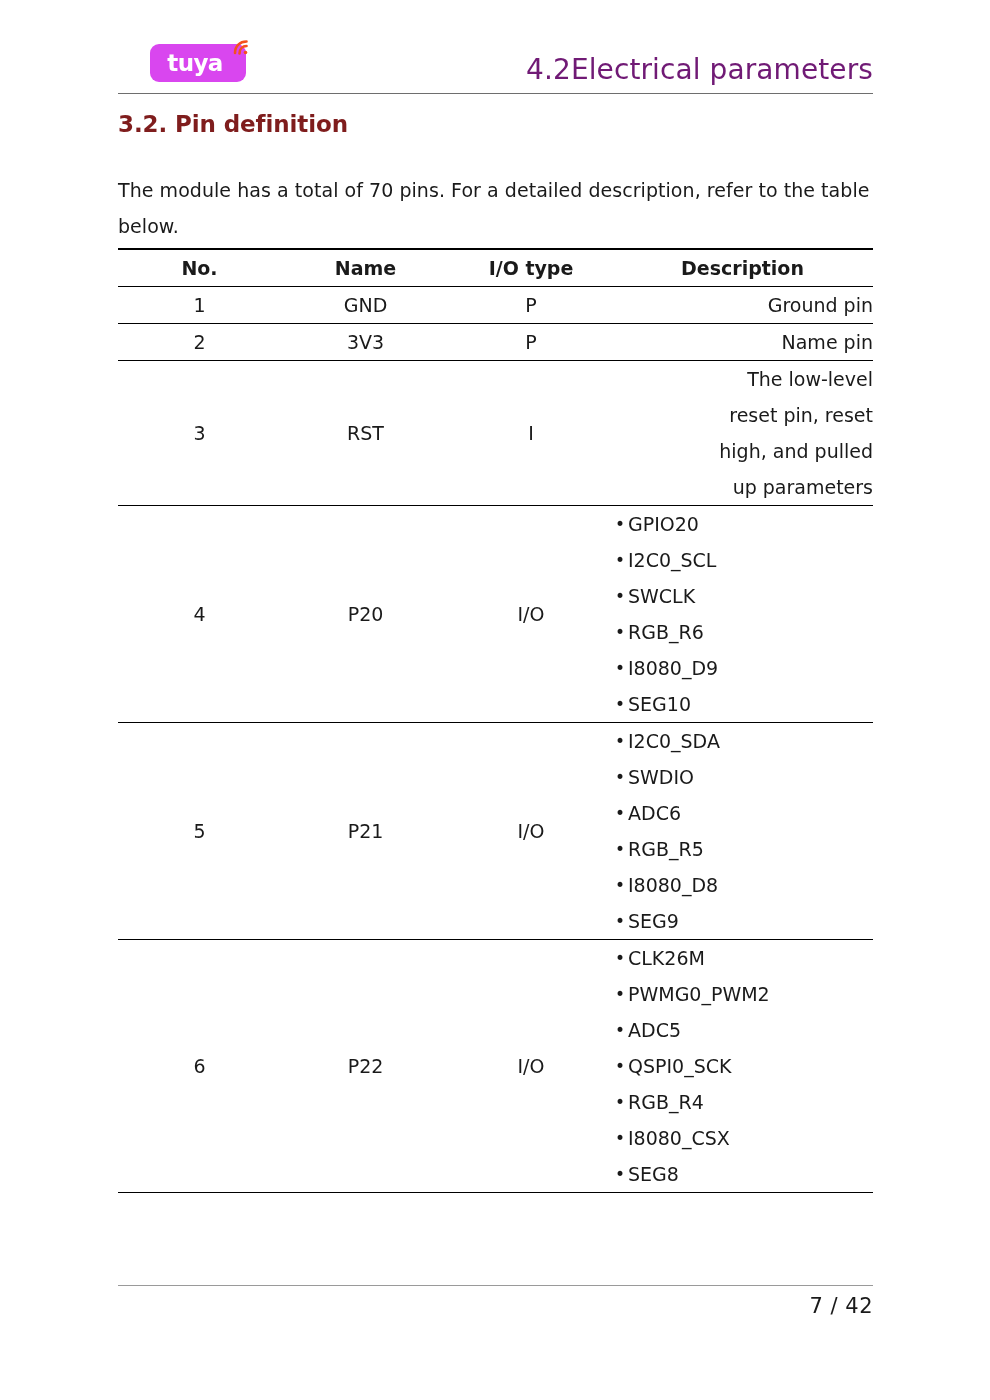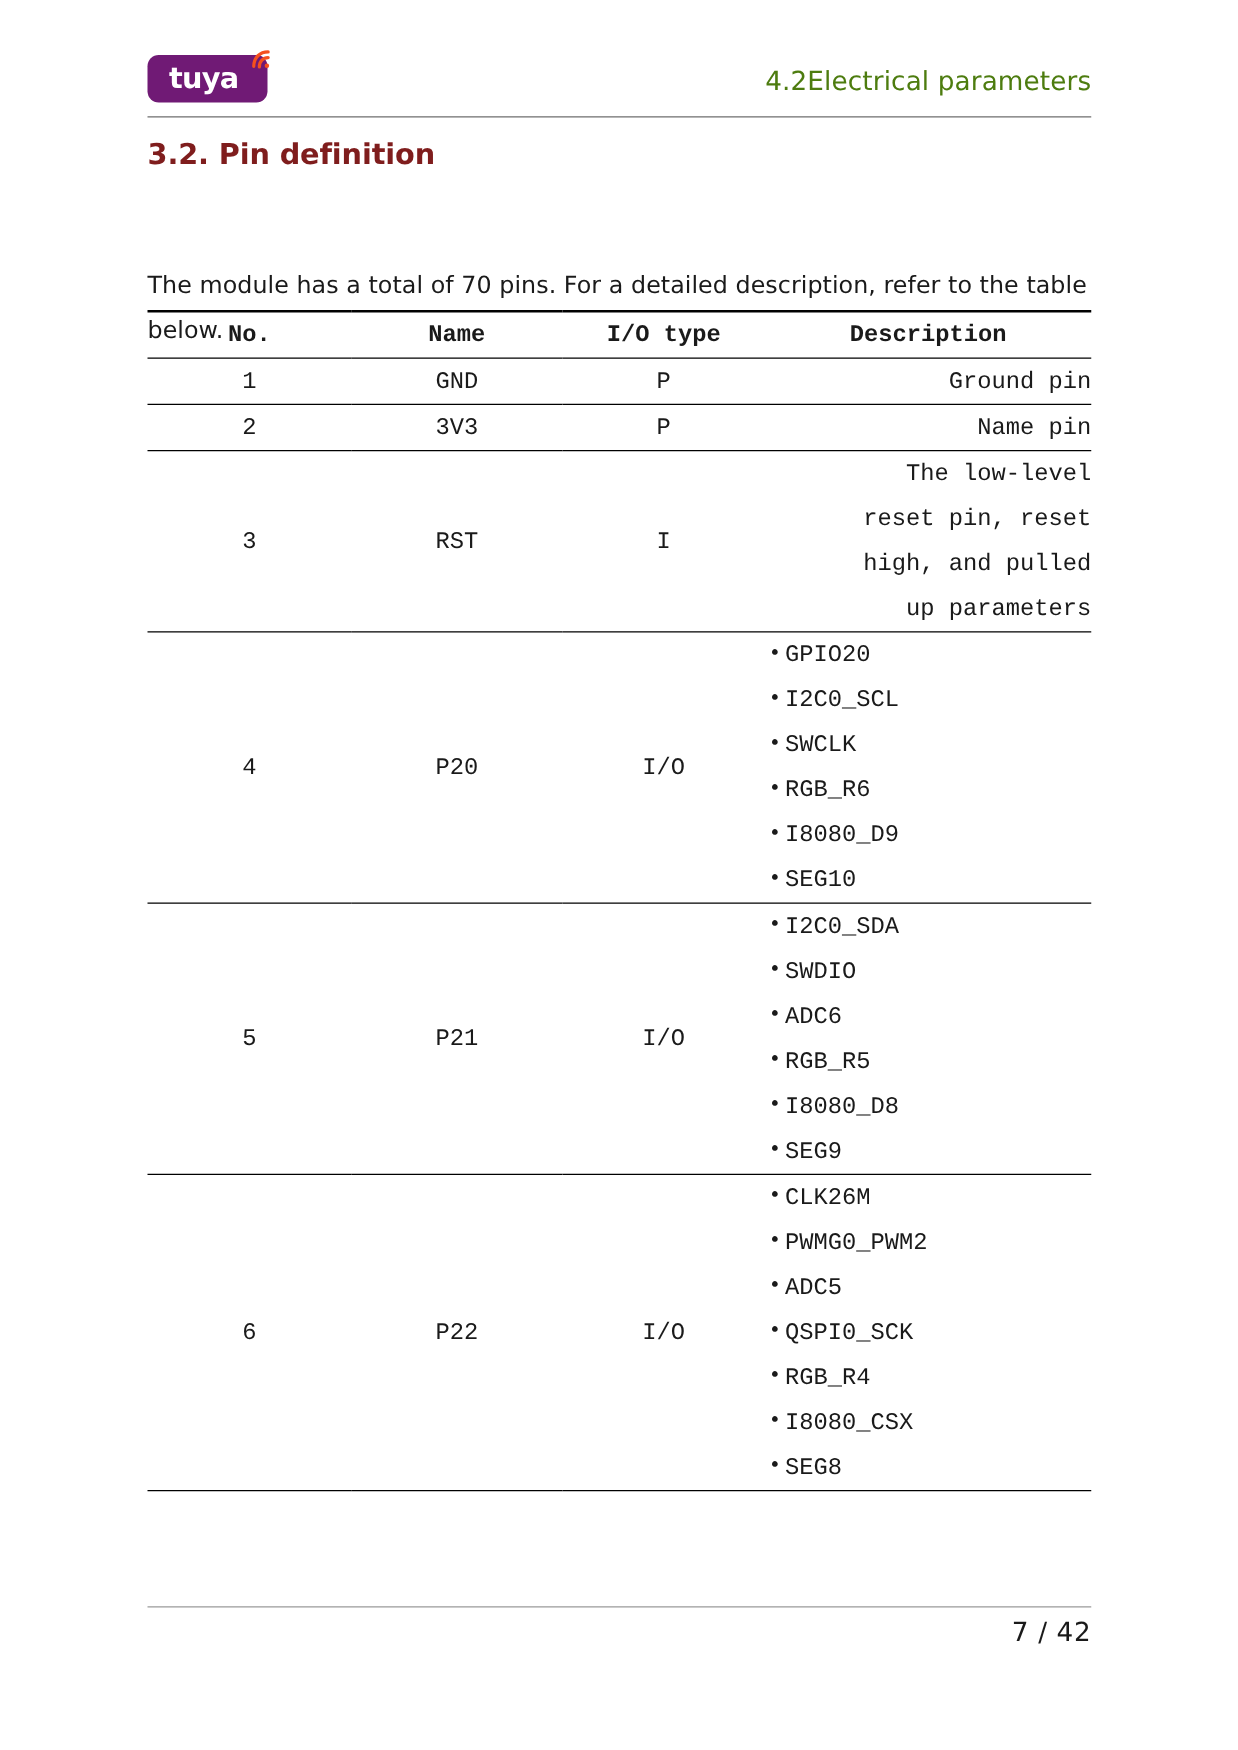--- a/index.html
+++ b/index.html
@@ -18,44 +18,45 @@
 
   
   .doc-header {
     position:absolute;
     left:118px; top:44px; width:755px; height:50px;
     display:flex; align-items:flex-start; justify-content:space-between;
   }
   .logo {
     position:relative;
     width:96px; height:38px;
-    background:#701a75;
+    background:#d946ef;
     border-radius:9px;
     display:flex; align-items:center; justify-content:center;
     overflow:visible;
+    margin-left:32px;
   }
   .logo-word {
     color:#ffffff;
     font-family:"DejaVu Sans", sans-serif;
     font-size:23px;
     font-weight:700;
     letter-spacing:-0.6px;
     line-height:1;
     position:relative;
     top:0px; left:-3px;
   }
   .logo-arc {
     position:absolute;
     right:-6px; top:-7px;
     width:22px; height:22px;
   }
   .header-title {
-    font-size:21px;
+    font-size:28px;
     font-weight:400;
-    color:#4d7c0f;
+    color:#701a75;
     letter-spacing:0.1px;
     line-height:1.2;
     padding-top:9px;
     white-space:nowrap;
   }
   .header-rule {
     position:absolute;
     left:118px; top:93px; width:755px;
     height:1px; background:#6e6e6e;
   }
@@ -72,42 +73,40 @@
 
   
   .intro {
     position:absolute;
     left:118px; top:172px; width:760px;
     font-size:19px;
     font-weight:400;
     color:#1a1a1a;
     line-height:36px;
     letter-spacing:0.05px;
-    margin-top:38px;
   }
 
   
   .pin-table {
     position:absolute;
     left:118px; top:248px; width:755px;
     border-collapse:collapse;
     table-layout:fixed;
   }
   .pin-table col.c-no   { width:163px; }
   .pin-table col.c-name { width:169px; }
   .pin-table col.c-io   { width:162px; }
   .pin-table col.c-desc { width:261px; }
 
   .pin-table th, .pin-table td {
     padding:0;
     vertical-align:middle;
     text-align:center;
     font-size:19px;
     color:#1a1a1a;
-    font-family:Liberation Mono, monospace;
   }
   .pin-table thead th {
     font-weight:700;
     height:37px;
     border-top:2.5px solid #000;
     border-bottom:1.6px solid #000;
     font-size:19px;
   }
   .pin-table tbody td {
     font-weight:400;

